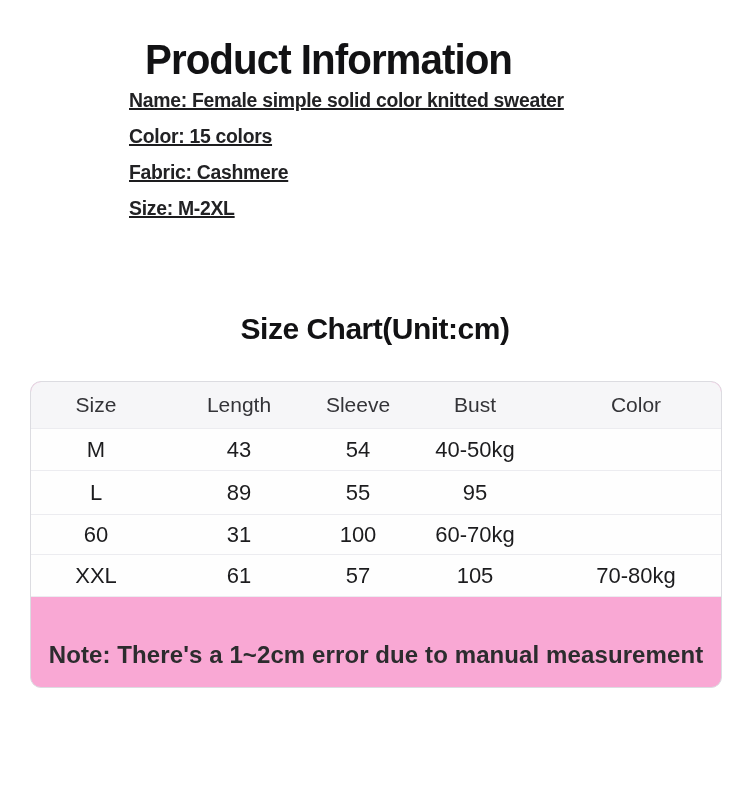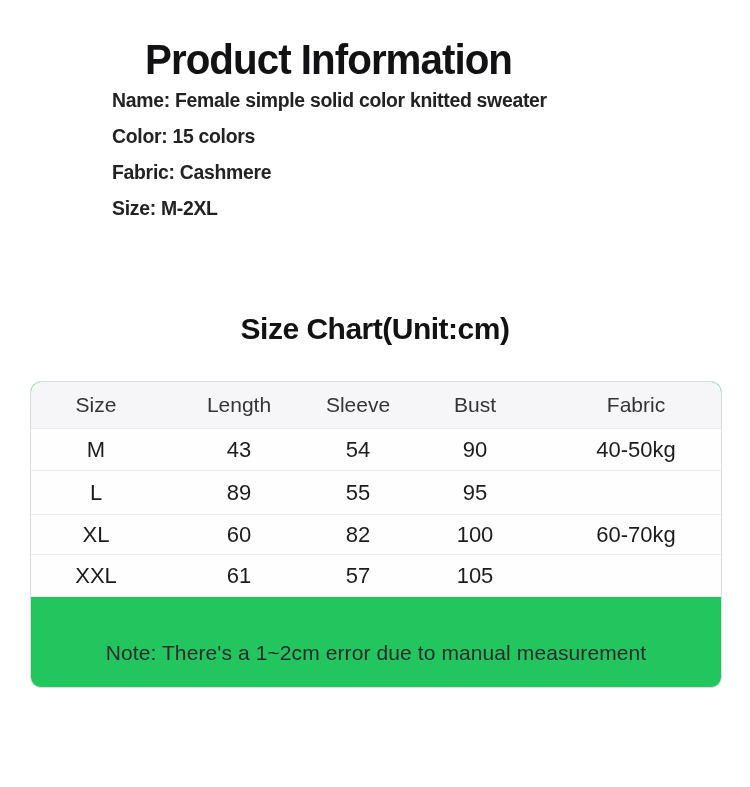--- a/index.html
+++ b/index.html
@@ -22,22 +22,23 @@
     font-size: 42px;
     font-weight: 900;
     letter-spacing: -1px;
     color: #121214;
     transform: scaleX(0.96);
     transform-origin: left center;
     white-space: nowrap;
   }
   .details {
     position: absolute;
-    left: 112px;
+    left: 129px;
     top: 82px;
+    text-decoration: underline;
   }
   .detail-line {
     font-size: 20px;
     font-weight: 700;
     line-height: 36px;
     letter-spacing: -0.3px;
     color: #222224;
     white-space: nowrap;
     transform: scaleX(0.97);
     transform-origin: left center;
@@ -53,21 +54,21 @@
     letter-spacing: -0.5px;
     color: #121214;
   }
   .card {
     position: absolute;
     left: 30px;
     top: 381px;
     width: 692px;
     height: 307px;
     box-sizing: border-box;
-    background: #22c55e;
+    background: #f9a8d4;
     border: 1px solid #dcdce1;
     border-radius: 11px;
     overflow: hidden;
   }
   .trow {
     display: grid;
     grid-template-columns: 130px 156px 82px 152px 170px;
     align-items: center;
     text-align: center;
     box-sizing: border-box;
@@ -88,22 +89,22 @@
     background: #fefefe;
   }
   .row-m   { height: 42px; }
   .row-l   { height: 44px; }
   .row-xl  { height: 40px; }
   .row-xxl { height: 42px; text-align: center; }
   .cell { white-space: nowrap; }
   .note {
     padding-top: 44px;
     text-align: center;
-    font-size: 21px;
-    font-weight: 400;
+    font-size: 24px;
+    font-weight: 700;
     letter-spacing: 0.1px;
     color: #2c2c2e;
   }
 </style>
 </head>
 <body>
 
 <h1 class="page-title">Product Information</h1>
 
 <div class="details">
@@ -115,48 +116,47 @@
 
 <h2 class="chart-title">Size Chart(Unit:cm)</h2>
 
 <div class="card">
 
   <div class="trow thead">
     <div class="cell">Size</div>
     <div class="cell">Length</div>
     <div class="cell">Sleeve</div>
     <div class="cell">Bust</div>
-    <div class="cell">Fabric</div>
+    <div class="cell">Color</div>
   </div>
 
   <div class="trow data row-m">
     <div class="cell">M</div>
     <div class="cell">43</div>
     <div class="cell">54</div>
-    <div class="cell">90</div>
     <div class="cell">40-50kg</div>
   </div>
 
   <div class="trow data row-l">
     <div class="cell">L</div>
     <div class="cell">89</div>
     <div class="cell">55</div>
     <div class="cell">95</div>
   </div>
 
   <div class="trow data row-xl">
-    <div class="cell">XL</div>
     <div class="cell">60</div>
-    <div class="cell">82</div>
+    <div class="cell">31</div>
     <div class="cell">100</div>
     <div class="cell">60-70kg</div>
   </div>
 
   <div class="trow data row-xxl">
     <div class="cell">XXL</div>
     <div class="cell">61</div>
     <div class="cell">57</div>
     <div class="cell">105</div>
+    <div class="cell">70-80kg</div>
   </div>
 
   <div class="note">Note: There's a 1~2cm error due to manual measurement</div>
 
 </div>
 
 </body></html>

